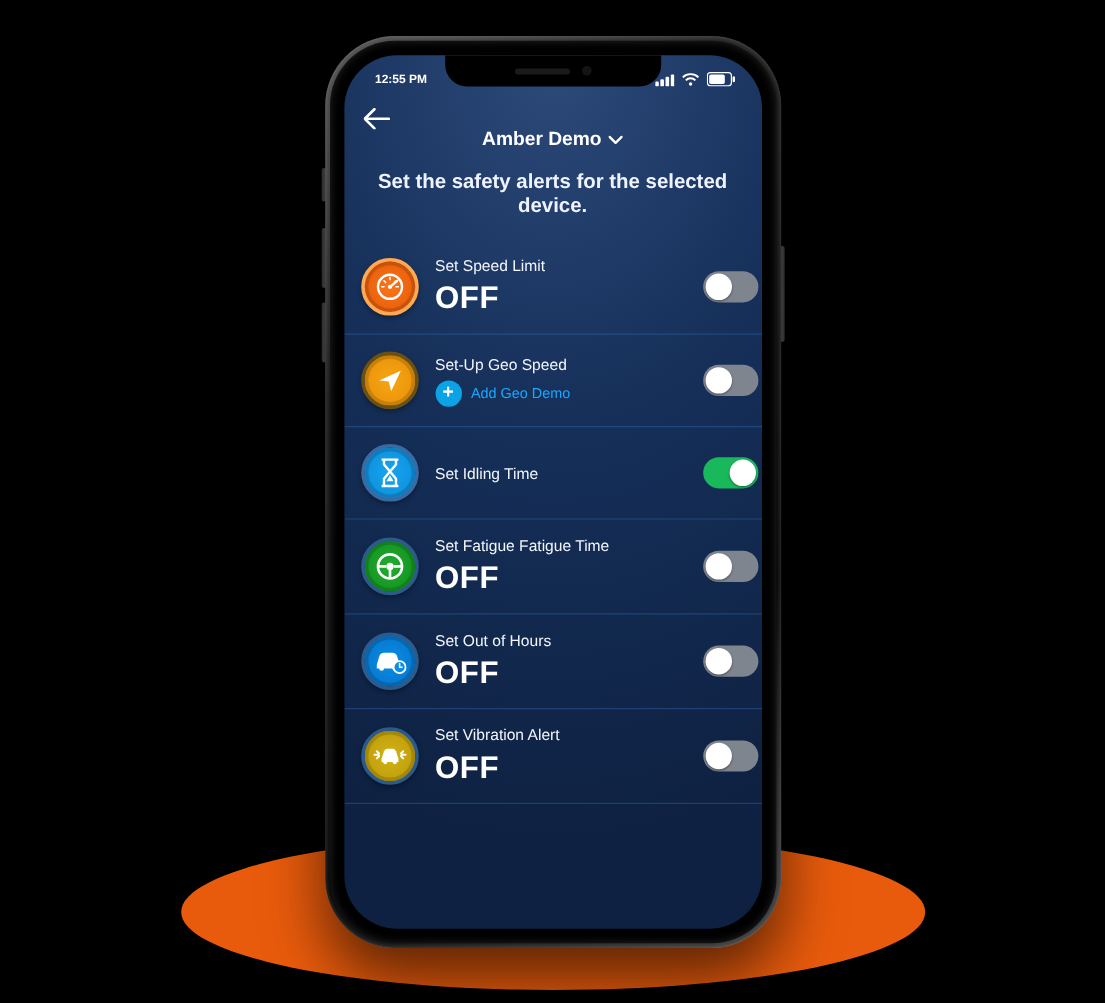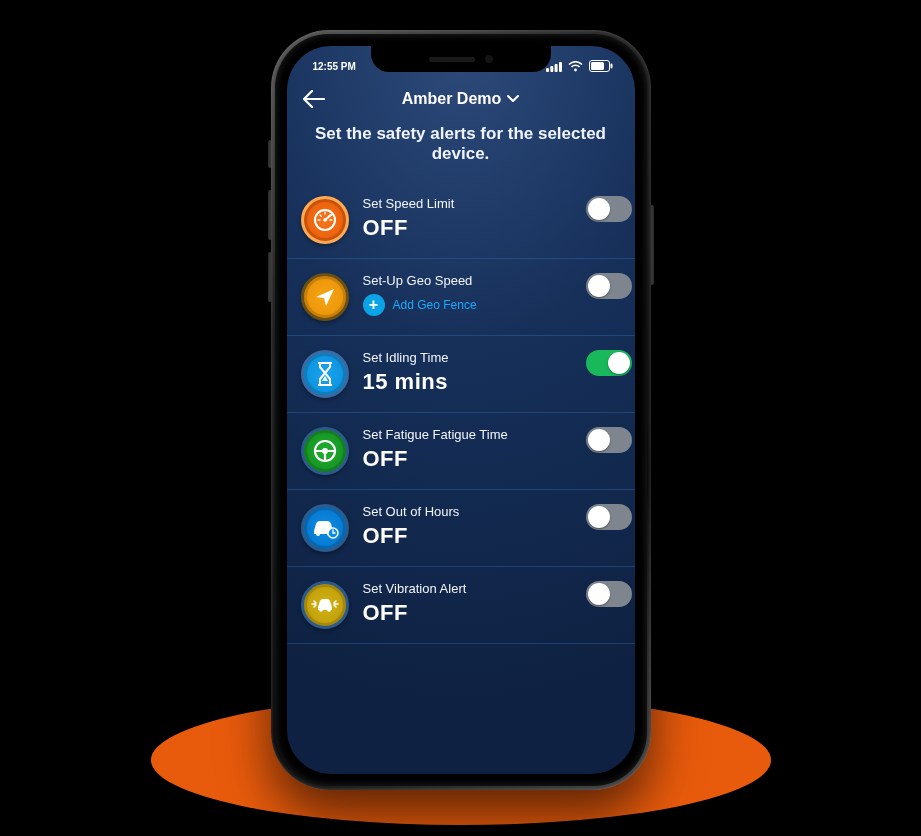--- a/index.html
+++ b/index.html
@@ -87,51 +87,51 @@
     z-index:5;
   }
   .status-right { display:flex; gap:6px; align-items:center; }
 
   .content {
     position:absolute;
     top:34px; left:0; right:0; bottom:0;
     display:flex; flex-direction:column;
   }
   .header {
-    display:flex; align-items:center; padding: 10px 14px 6px;
+    display:flex; padding: 10px 14px 6px; flex-direction: column;
   }
   .back-arrow { width:26px; display:flex; align-items:center; justify-content:center;}
   .header-title {
     flex:1; text-align:center; font-size:16px; font-weight:700;
     display:flex; justify-content:center; align-items:center; gap:6px;
   }
   .header-spacer { width:26px; }
 
   .subtitle {
     text-align:center; font-size:17px; font-weight:600;
     padding: 10px 20px 18px;
     color:#eef3ff;
   }
 
   .list { flex:1; overflow:hidden; }
   .row {
-    display:flex; 
+    display:flex; align-items:center;
     padding: 14px 3px 14px 14px;
     border-bottom: 1px solid rgba(52,120,200,.35);
     gap: 14px;
   }
   .icon-circle {
     width:48px; height:48px; border-radius:50%;
     display:flex; align-items:center; justify-content:center;
     flex-shrink:0;
     box-shadow: 0 0 0 3px rgba(0,0,0,.15) inset, 0 2px 4px rgba(0,0,0,.35);
   }
   .row-text { flex:1; min-width:0; }
   .row-label { font-size:13px; font-weight:500; color:#f2f5fb; }
-  .row-value { font-size:22px; font-weight:800; margin-top:4px; letter-spacing:.5px;}
+  .row-value { font-size:26px; font-weight:800; margin-top:4px; letter-spacing:.5px;}
   .row-action { display:flex; align-items:center; gap:8px; margin-top:6px;}
   .plus-badge {
     width:22px; height:22px; background:#0aa4e6; border-radius:50%;
     display:flex; align-items:center; justify-content:center;
     color:#fff; font-weight:700; font-size:16px; line-height:1;
   }
   .action-link { color:#1aa8ff; font-size:12px; font-weight:500;}
 
   .toggle {
     width:46px; height:26px; border-radius:13px; position:relative;
@@ -252,38 +252,37 @@
         <div class="row">
           <div class="icon-circle bg-amber">
             <svg width="24" height="24" viewBox="0 0 24 24">
                 <path d="M3 12 L21 4 L13 21 L11 13 Z" fill="#fff"></path>
               </svg>
           </div>
           <div class="row-text">
             <div class="row-label">Set-Up Geo Speed</div>
             <div class="row-action">
               <div class="plus-badge">+</div>
-              <span class="action-link">Add Geo Fence</span>
+              <span class="action-link">Add Geo Demo</span>
             </div>
           </div>
           <div class="toggle off">
               <div class="knob"></div>
             </div>
         </div>
 
         <div class="row">
           <div class="icon-circle bg-blue">
             <svg width="20" height="26" viewBox="0 0 20 26">
                 <path d="M3 2 H17 M3 24 H17 M5 2 V6 L10 12 L5 18 V24 M15 2 V6 L10 12 L15 18 V24" fill="none" stroke="#fff" stroke-width="2" stroke-linejoin="round"></path>
                 <path d="M7 20 L13 20 L10 15 Z" fill="#fff"></path>
               </svg>
           </div>
           <div class="row-text">
             <div class="row-label">Set Idling Time</div>
-            <div class="row-value">15 mins</div>
           </div>
           <div class="toggle on">
               <div class="knob"></div>
             </div>
         </div>
 
         <div class="row">
           <div class="icon-circle bg-green">
             <svg width="26" height="26" viewBox="0 0 26 26">
                 <circle cx="13" cy="13" r="10" fill="none" stroke="#fff" stroke-width="2.2"></circle>

